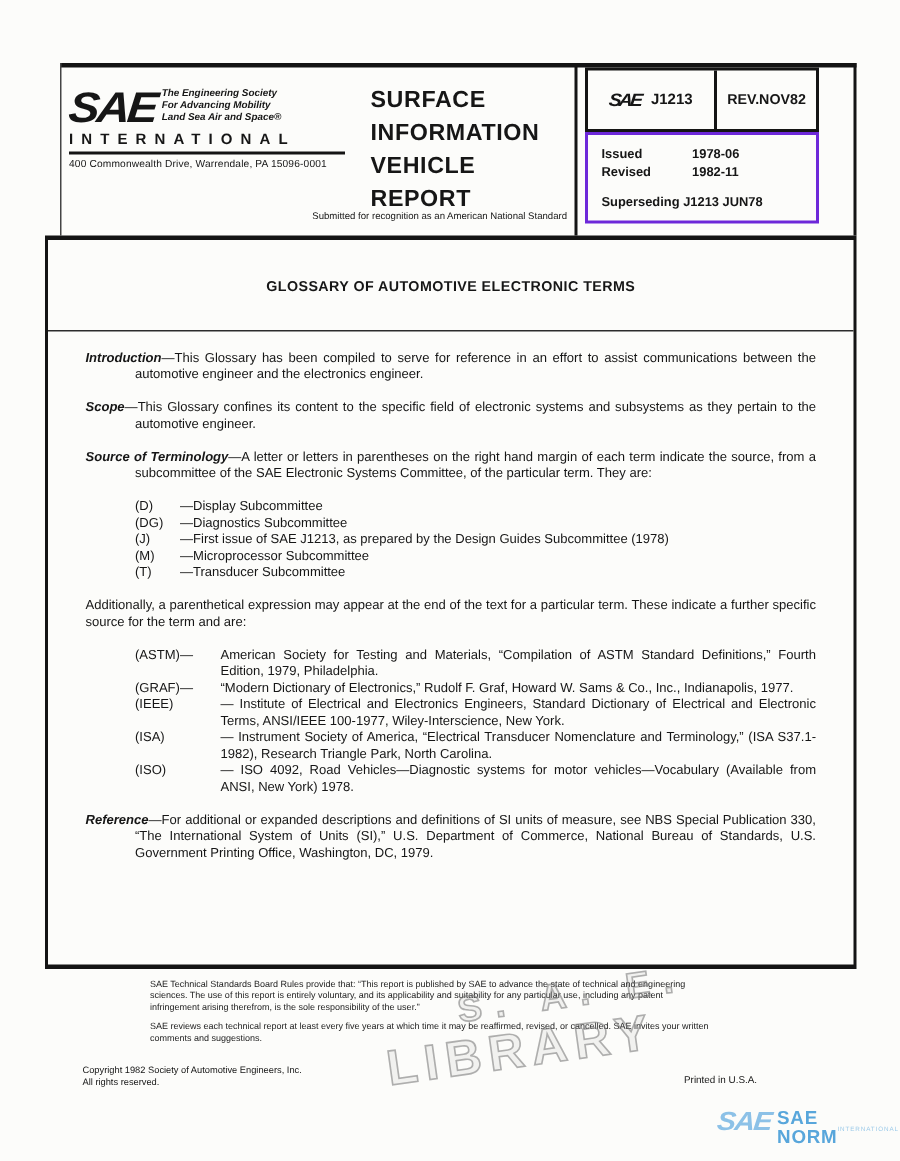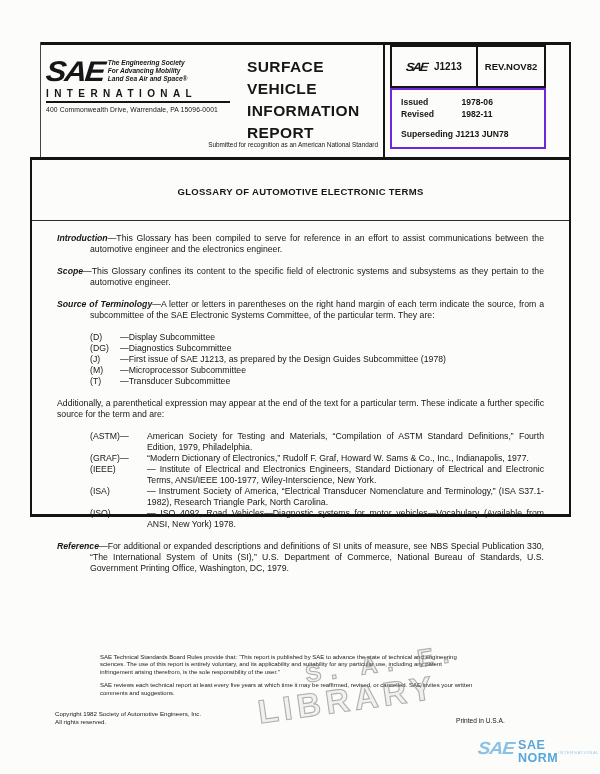--- a/index.html
+++ b/index.html
@@ -33,21 +33,21 @@
   .codebox .c1{width:84px;border-right:2px solid #141414;display:flex;align-items:center;justify-content:center;gap:7px;}
   .sae-small{font-size:13px;}
   .docnum{font-size:10px;font-weight:700;}
   .codebox .c2{flex:1;display:flex;flex-direction:row;align-items:center;justify-content:center;font-size:9.5px;font-weight:700;line-height:11px;}
 
   .datesbox{left:390px;top:88px;width:156px;height:61px;border:2px solid #6d28d9;box-sizing:border-box;padding:7px 0 0 9px;font-size:8.6px;line-height:11.5px;font-weight:bold;}
   .datesbox .lbl{display:inline-block;width:58px;}
   .superseding{margin-top:9px;}
 
   
-  .contentbox{left:30px;top:157px;width:541px;height:360px;border:2px solid #141414;border-top-width:3px;border-bottom-width:3px;box-sizing:border-box;}
+  .contentbox{left:30px;top:157px;width:541px;height:489px;border:2px solid #141414;border-top-width:3px;border-bottom-width:3px;box-sizing:border-box;}
   .gtitle{text-align:center;margin-top:26px;font-size:9.5px;font-weight:700;letter-spacing:.3px;}
   .title-divider{position:absolute;left:0;right:0;top:60px;height:1px;background:#2c2c2c;}
   .bodytext{position:absolute;left:25px;right:25px;top:73px;font-size:8.7px;line-height:11px;text-align:justify;}
   .bodytext p{margin:0 0 11px 0;}
   .hang{padding-left:33px;text-indent:-33px;}
   .plabel{font-weight:700;font-style:italic;}
   .indented{margin-left:33px;}
   .slist{margin:0 0 11px 33px;}
   .srow{display:flex;}
   .skey{flex:0 0 30px;}
@@ -95,22 +95,22 @@
         <div>Land Sea Air and Space®</div>
       </div>
     </div>
     <div class="intl">INTERNATIONAL</div>
     <div class="logo-rule"></div>
     <div class="address">400 Commonwealth Drive, Warrendale, PA 15096-0001</div>
   </div>
 
   <div class="abs doctype">
     <div>SURFACE</div>
+    <div>INFORMATION</div>
     <div>VEHICLE</div>
-    <div>INFORMATION</div>
     <div>REPORT</div>
   </div>
 
   <div class="abs submitted">Submitted for recognition as an American National Standard</div>
 
   <div class="abs codebox">
     <div class="c1">
       <span class="saeword sae-small">SAE</span>
       <span class="docnum">J1213</span>
     </div>

